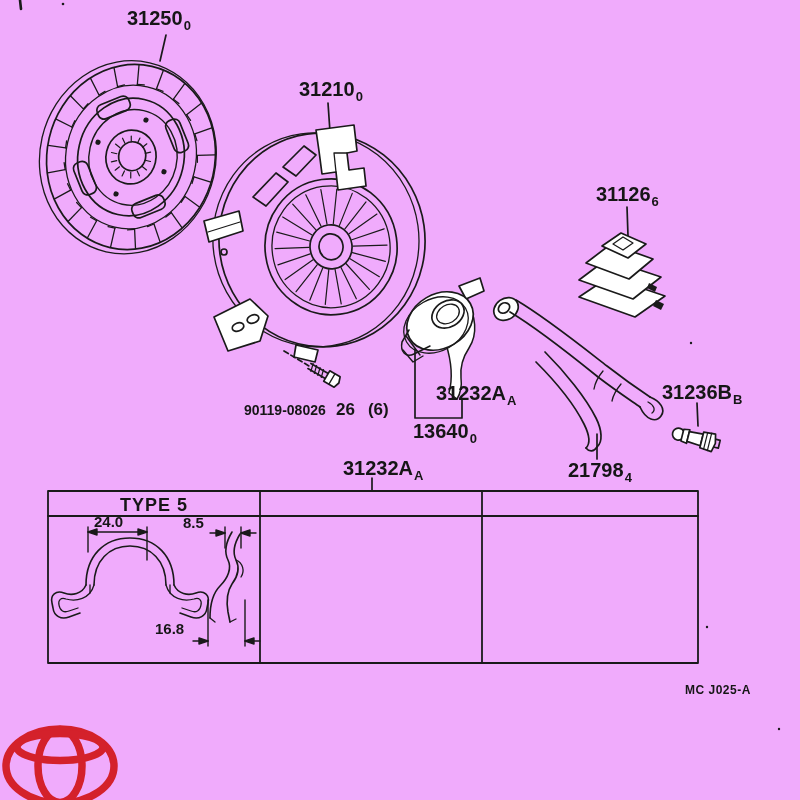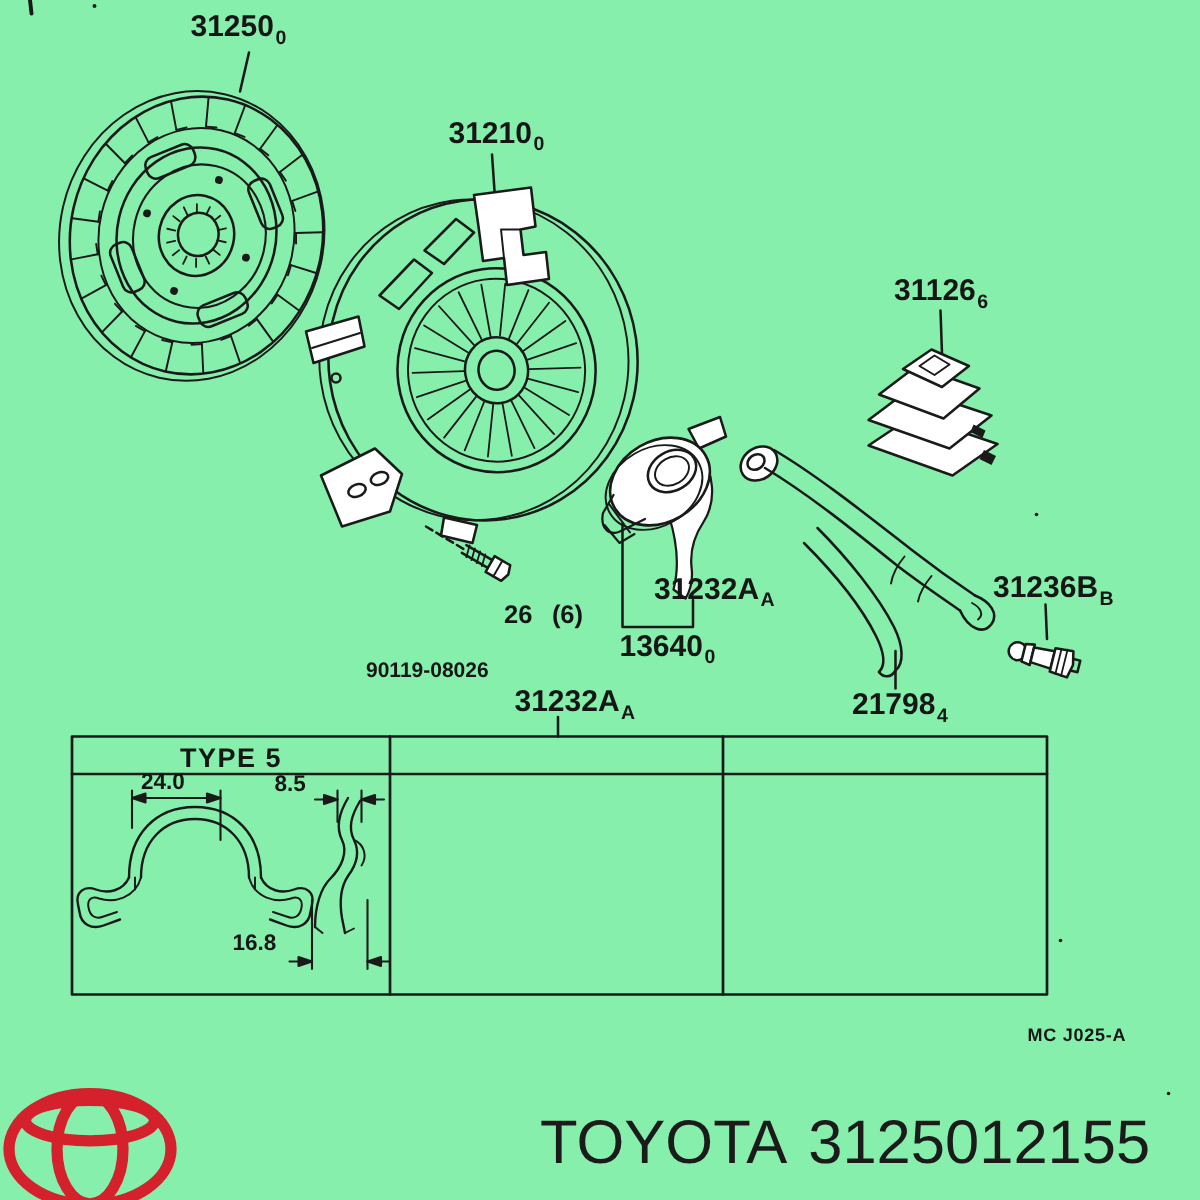--- a/index.html
+++ b/index.html
@@ -1,21 +1,21 @@
 <!DOCTYPE html>
 <html><head>
 <meta charset="utf-8">
 <style>
   html,body{margin:0;padding:0;background:#ffffff;}
-  #page{position:relative;width:800px;height:800px;background:#86efac;overflow:hidden;
+  #page{position:relative;width:800px;height:800px;background:#f0abfc;overflow:hidden;
         font-family:"Liberation Sans",sans-serif;color:#161616;}
   svg{position:absolute;left:0;top:0;}
   .lbl{position:absolute;font-weight:bold;font-size:20px;color:#161616;white-space:nowrap;line-height:1;}
   .lbl .sub{font-size:13px;position:relative;top:5px;margin-left:1px;}
-  .lbl-small{font-size:14px;margin-top:36px;}
+  .lbl-small{font-size:14px;}
   .note{position:absolute;font-weight:bold;font-size:17px;color:#161616;white-space:nowrap;line-height:1;}
   .note .paren{margin-left:13px;}
   .dim{position:absolute;font-weight:bold;font-size:15px;color:#161616;white-space:nowrap;line-height:1;}
   .type-header{position:absolute;left:48px;top:495px;width:212px;text-align:center;
                font-weight:bold;font-size:18px;letter-spacing:1px;color:#161616;}
   .doc-code{position:absolute;left:685px;top:683px;font-weight:bold;font-size:12px;
             letter-spacing:.5px;color:#161616;}
   .footer-text{position:absolute;left:360px;top:741px;font-size:41px;font-weight:400;
                color:#1b1b1b;white-space:nowrap;line-height:1;}
   .footer-text .pn{margin-left:14px;}
@@ -287,15 +287,14 @@
 <div class="lbl" style="left:662px;top:382px"><span>31236B</span><span class="sub">B</span></div>
 <div class="lbl" style="left:568px;top:460px"><span>21798</span><span class="sub">4</span></div>
 
 <div class="type-header">TYPE 5</div>
 <div class="dim" style="left:94px;top:514px">24.0</div>
 <div class="dim" style="left:183px;top:515px">8.5</div>
 <div class="dim" style="left:155px;top:621px">16.8</div>
 
 <div class="doc-code">MC J025-A</div>
 
-<div class="footer-text"><span>TOYOTA</span><span class="pn">3125012155</span></div>
 
 </div>
 
 </body></html>

